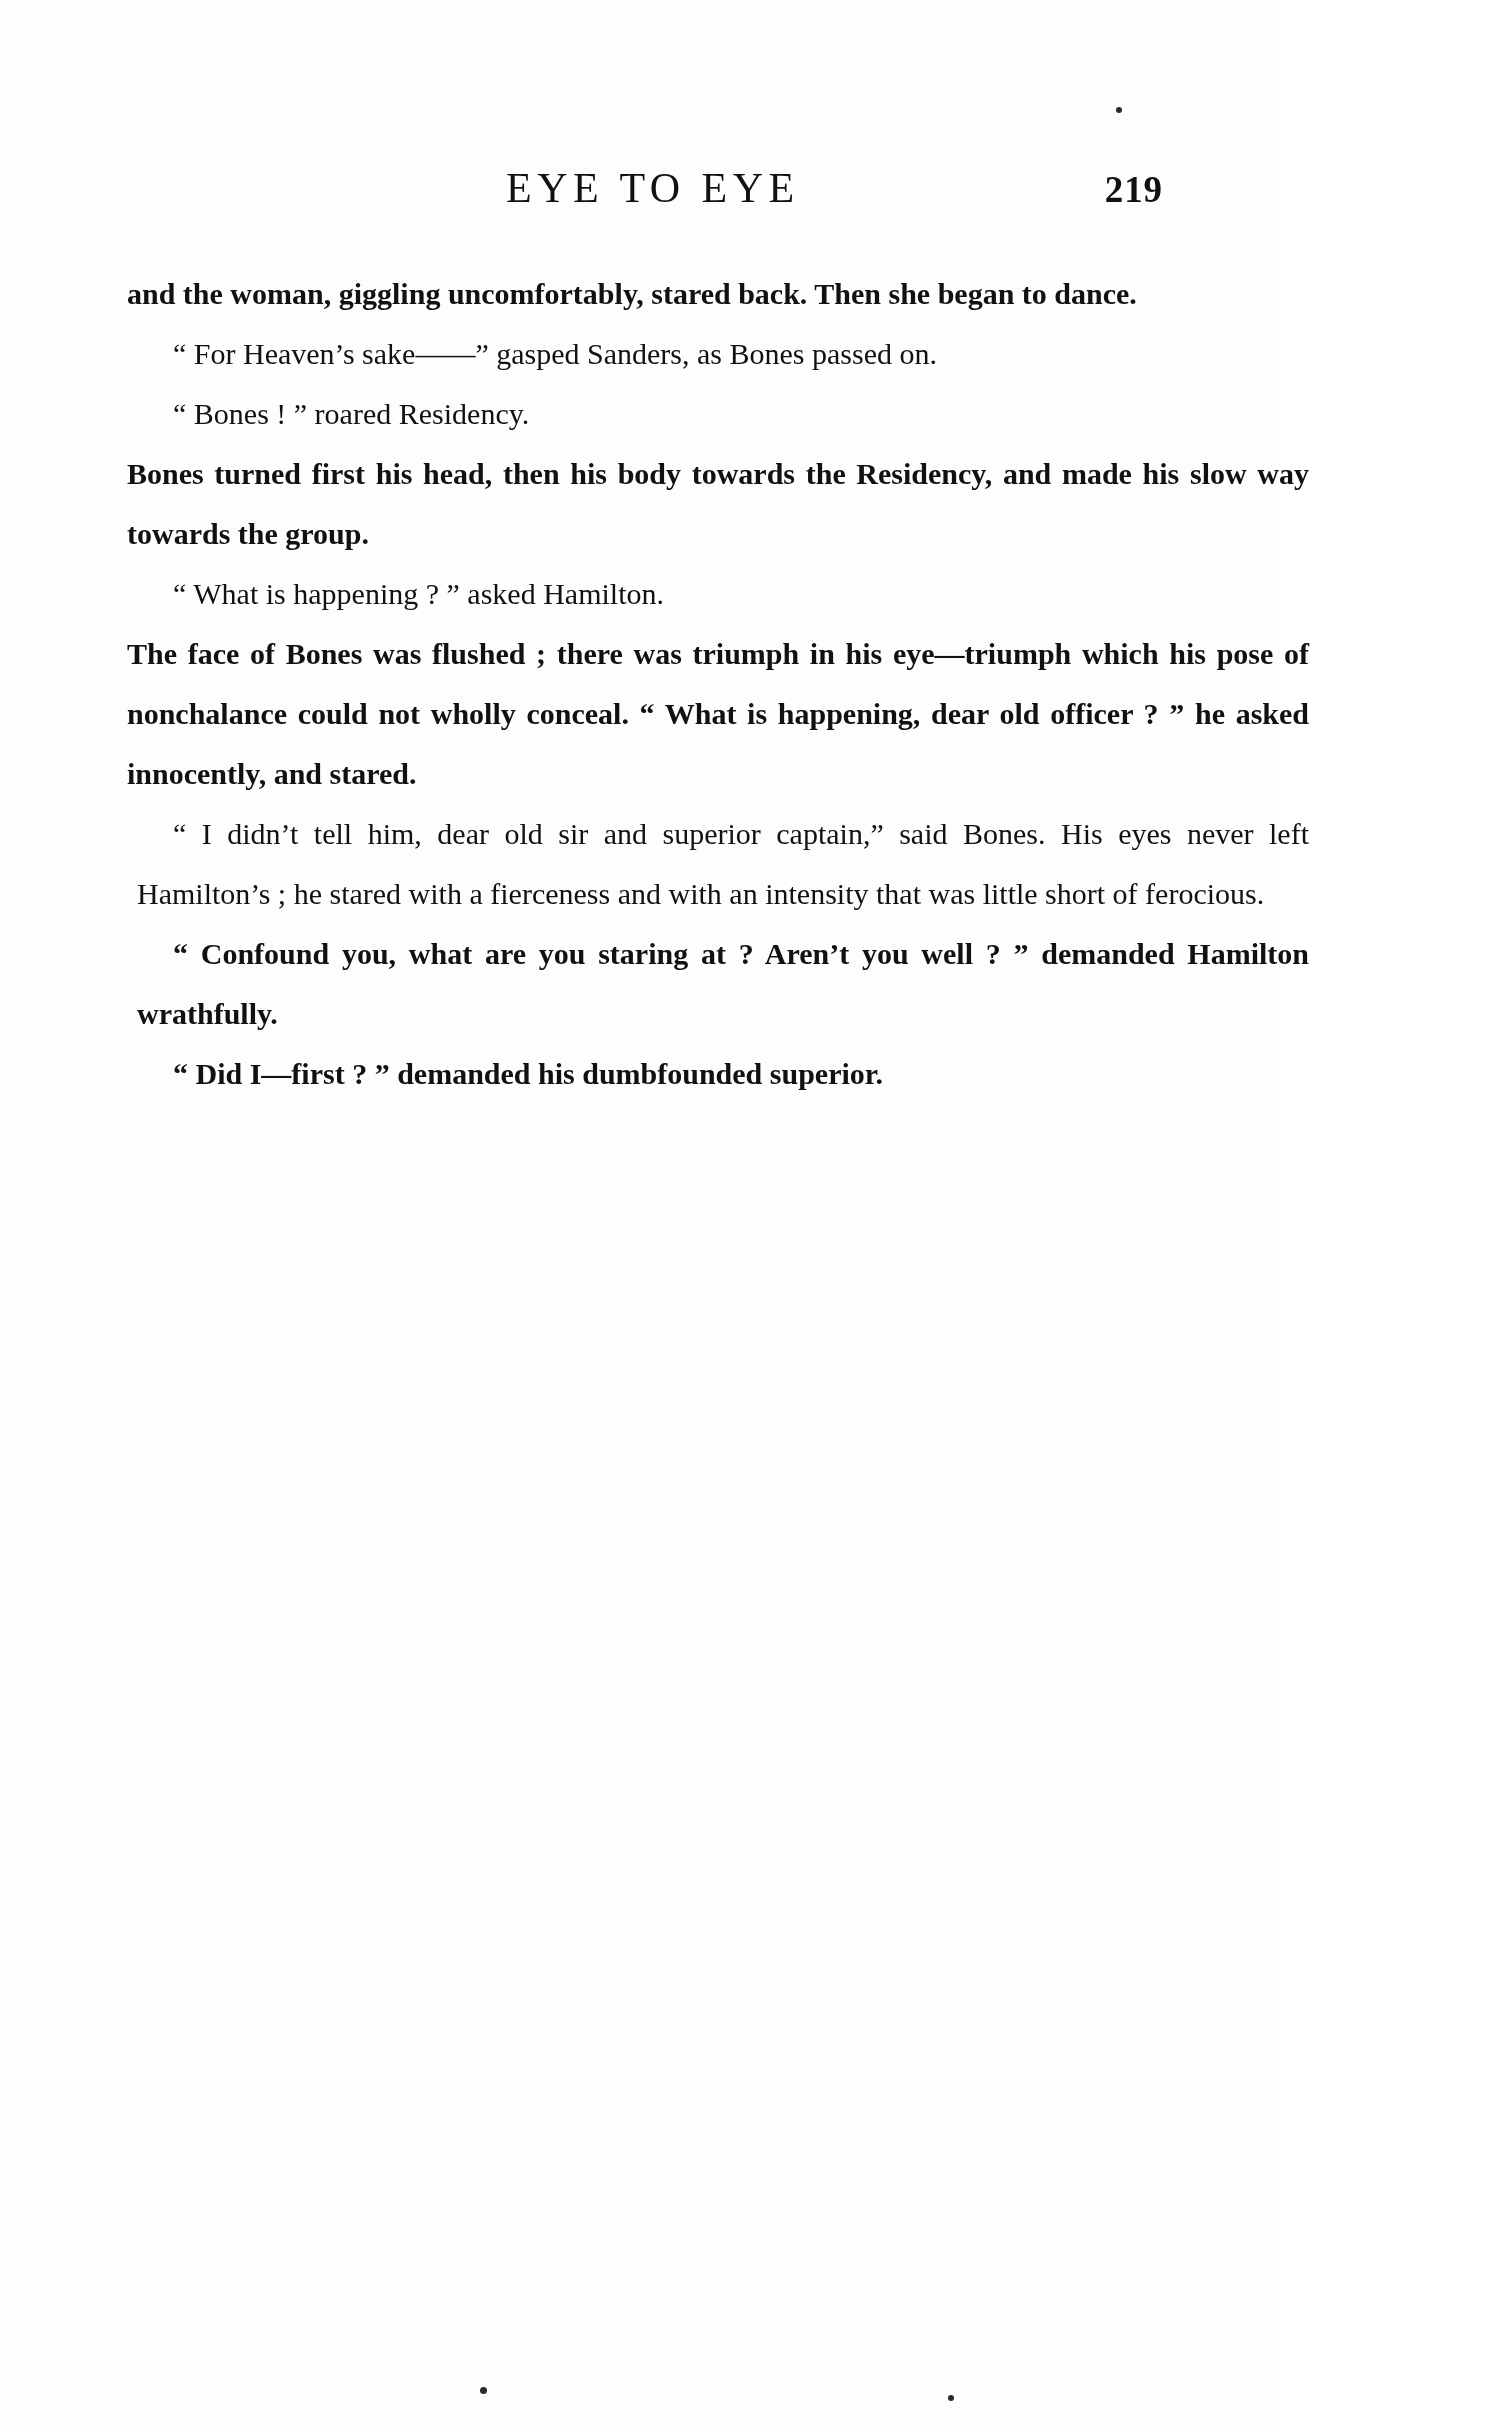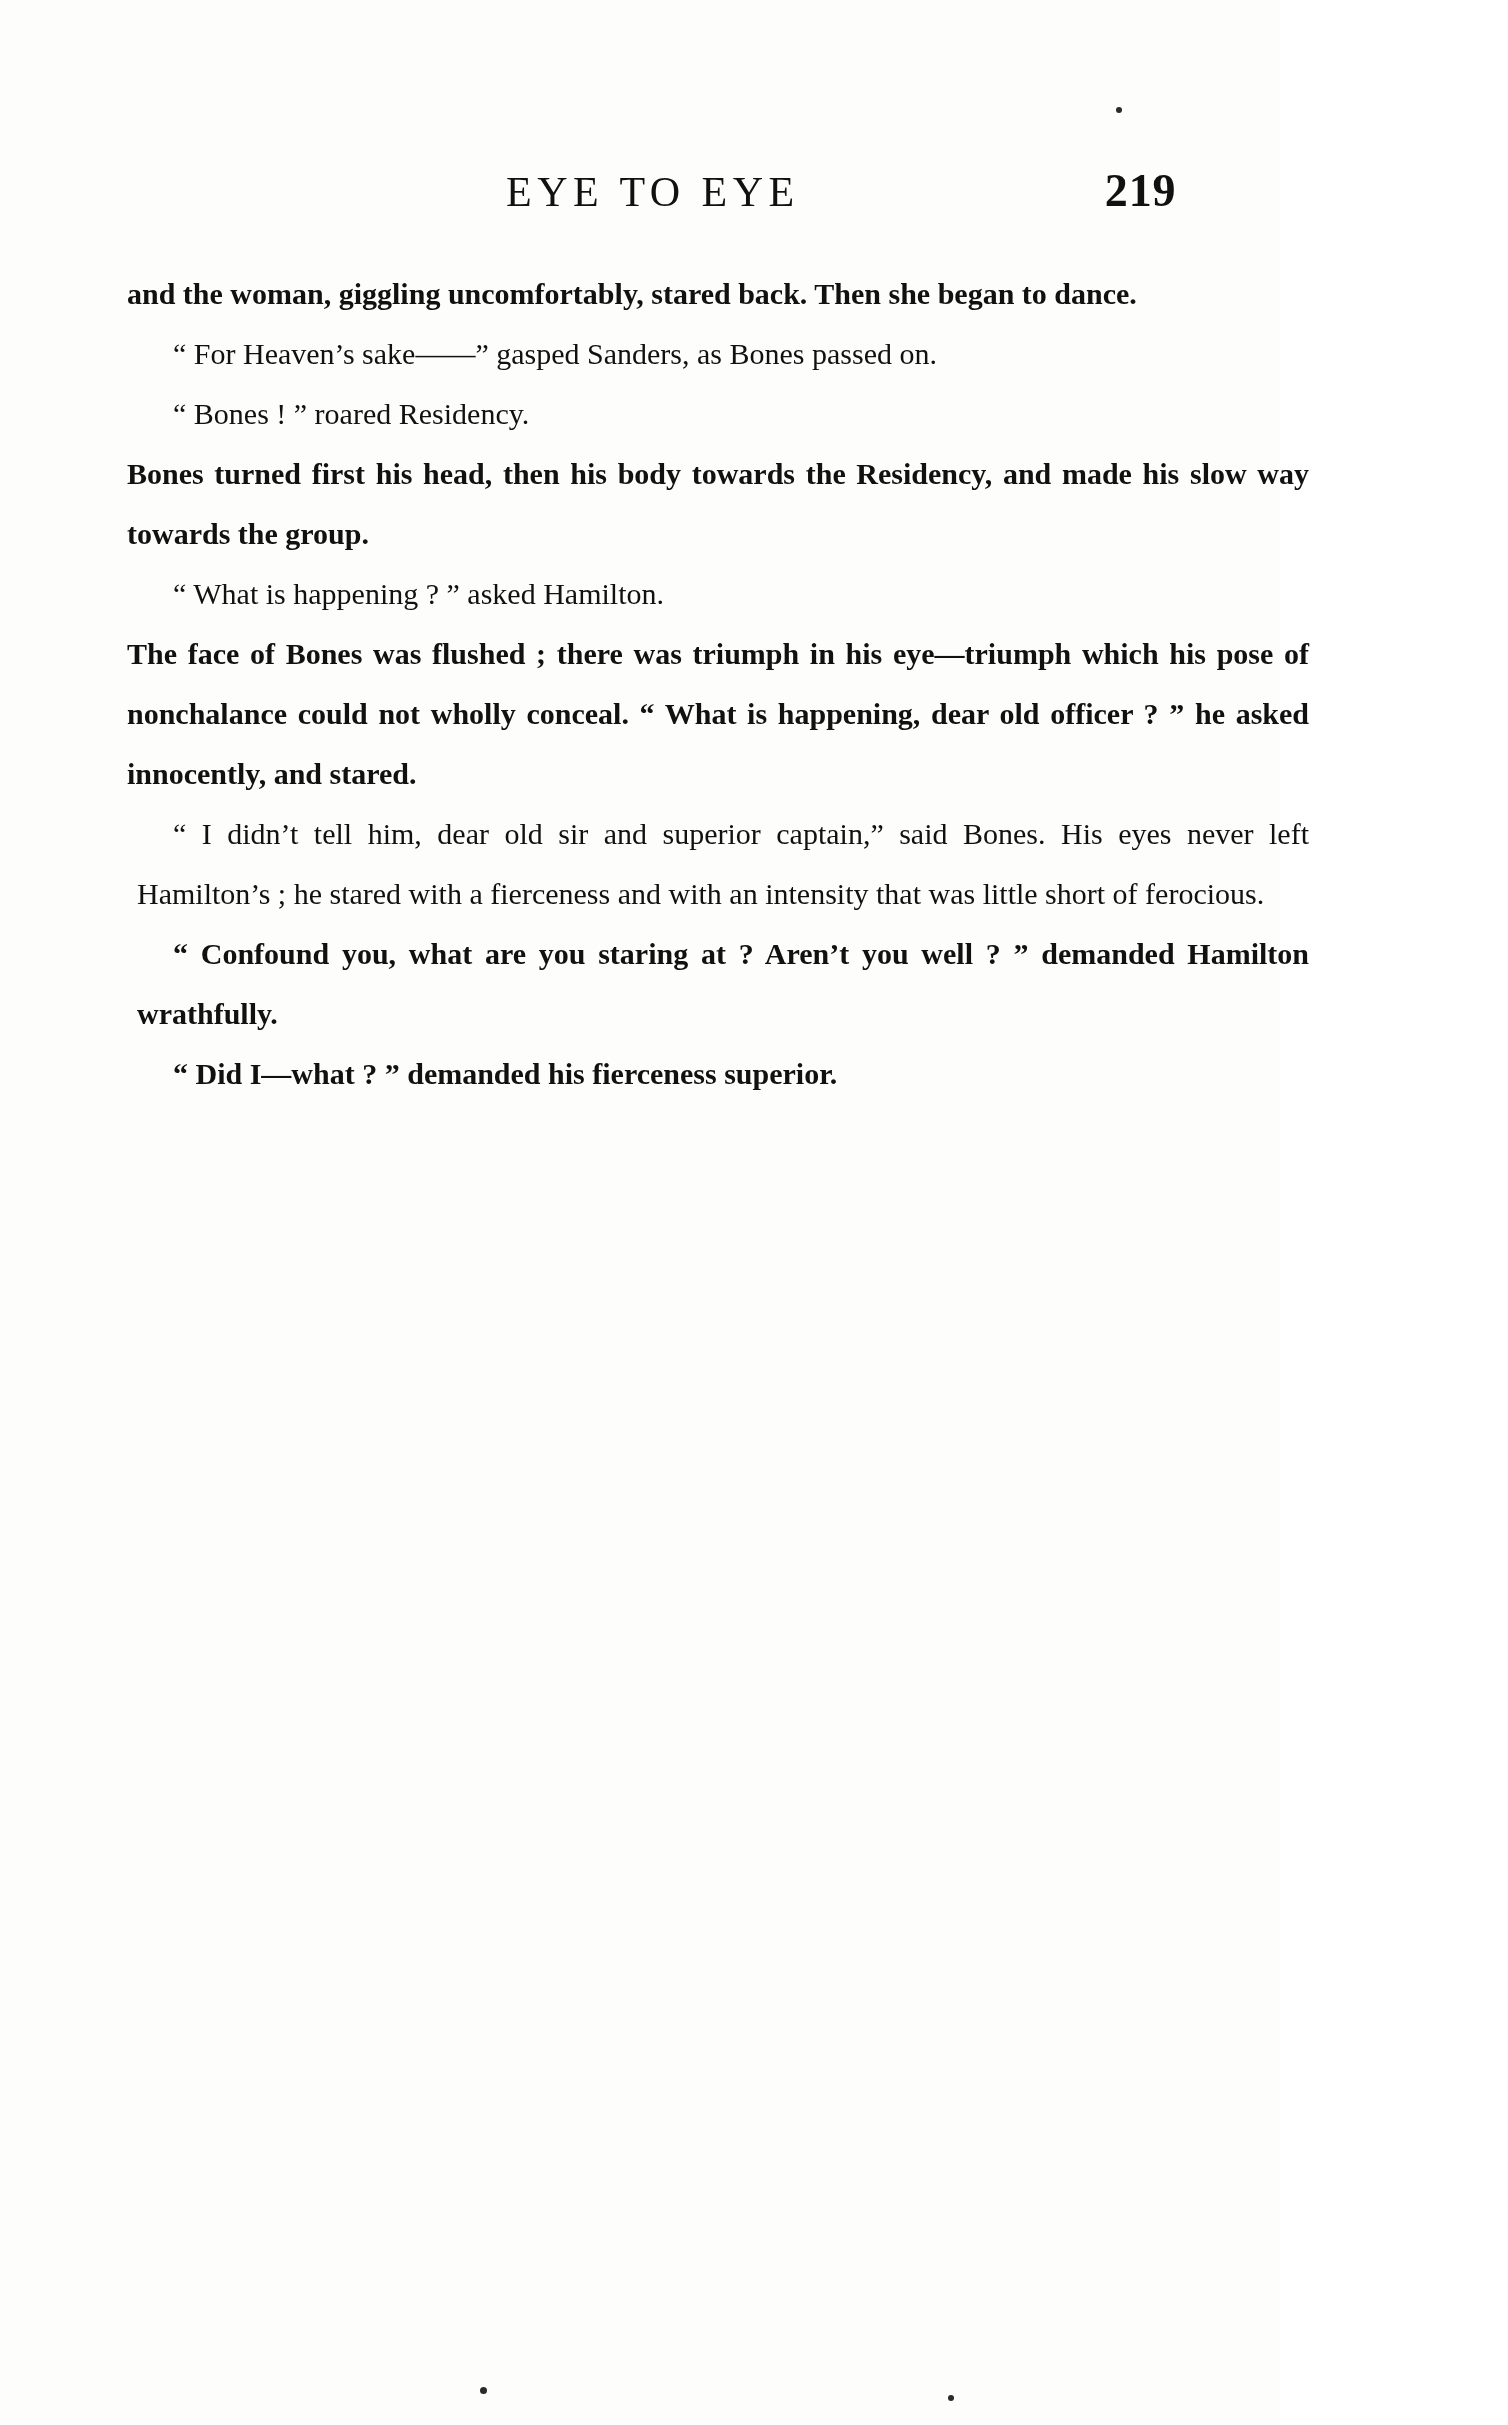--- a/index.html
+++ b/index.html
@@ -58,21 +58,21 @@
   .running-head .title {
     font-family: "Liberation Serif", serif;
     font-size: 42px;
     letter-spacing: 5.5px;
     font-weight: 400;
     color: #111;
     margin-left: 368px;
   }
   .running-head .folio {
     font-family: "Liberation Serif", serif;
-    font-size: 46px;
+    font-size: 37px;
     font-weight: 700;
     letter-spacing: 0.9px;
     color: #111;
     margin-left: 305px;
   }
   .body-text {
     position: absolute;
     left: 127px;
     top: 264px;
     width: 1182px;
@@ -129,20 +129,20 @@
 
   <div class="body-text">
     <p>and the woman, giggling uncomfortably, stared back.  Then she began to dance.</p>
     <p class="indent">“ For Heaven’s sake——” gasped Sanders, as Bones passed on.</p>
     <p class="indent">“ Bones ! ” roared Residency.</p>
     <p>Bones turned first his head, then his body towards the Residency, and made his slow way towards the group.</p>
     <p class="indent">“ What is happening ? ” asked Hamilton.</p>
     <p>The face of Bones was flushed ; there was triumph in his eye—triumph which his pose of nonchalance could not wholly conceal.   “ What is happening, dear old officer ?  ” he asked innocently, and stared.</p>
     <p class="indent">“ I didn’t tell him, dear old sir and superior captain,” said Bones.  His eyes never left Hamilton’s ; he stared with a fierceness and with an intensity that was little short of ferocious.</p>
     <p class="indent">“ Confound you, what are you staring at ? Aren’t you well ? ” demanded Hamilton wrathfully.</p>
-    <p class="indent last-line">“ Did I—what ? ” demanded his fierceness superior.</p>
+    <p class="indent last-line">“ Did I—first ? ” demanded his dumbfounded superior.</p>
   </div>
 
   <div class="speck speck-bottom-left"></div>
   <div class="speck speck-bottom-right"></div>
 
 </div>
 
 
 </body></html>

